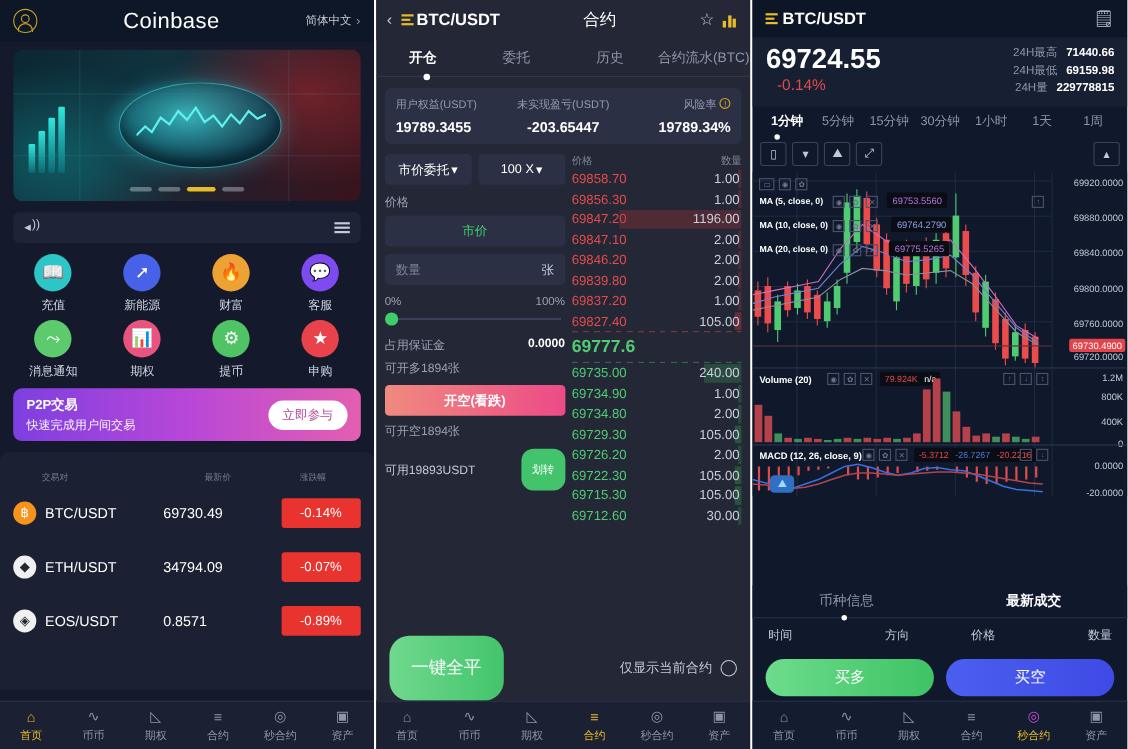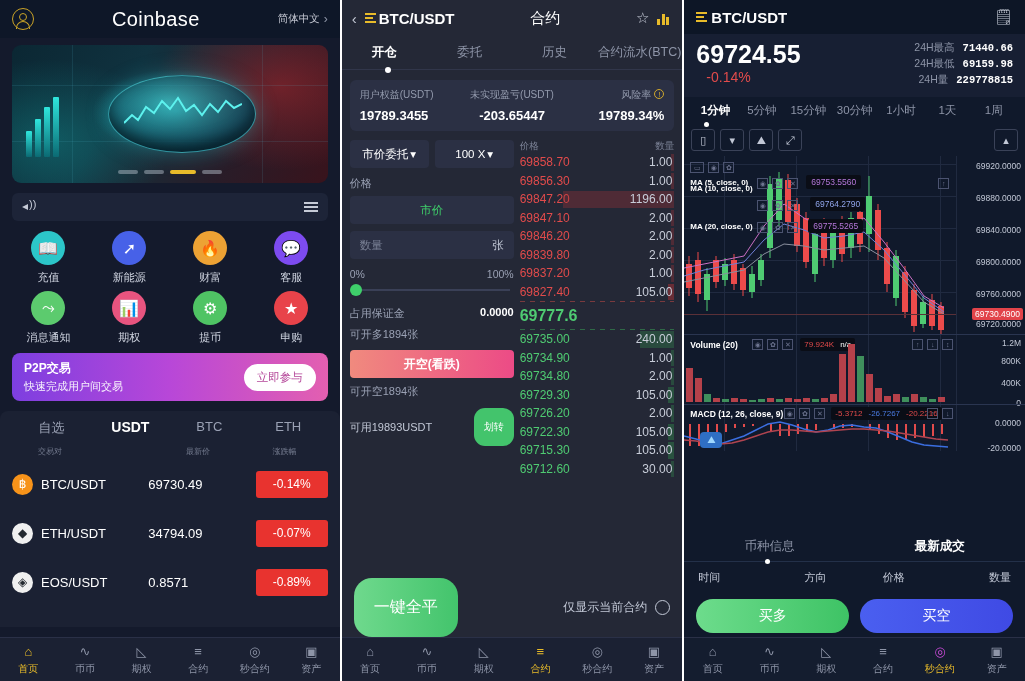--- a/index.html
+++ b/index.html
@@ -162,21 +162,21 @@
   .p3-head { height:34px; background:#0d1626; display:flex; align-items:center; padding:0 12px; }
   .p3-sym { color:#fff; font-size:15px; font-weight:bold; display:flex; align-items:center; gap:4px; }
   .p3-doc { margin-left:auto; color:#c5cad6; font-size:15px; }
 
   .quote { background:#171f33; padding:7px 12px 8px; display:flex; align-items:flex-start;gap:34px; }
   .q-left .big { color:#fff; font-size:25px; font-weight:bold; line-height:1.05; }
   .q-left .chg { color:#e24b4b; font-size:14px; margin-top:2px; padding-left:10px; }
   .q-right { margin-left:auto; text-align:right; }
   .q-row { font-size:10.5px; margin-bottom:2px; white-space:nowrap; }
   .q-row .k { color:#8e95a8; margin-right:8px; }
-  .q-row .v { color:#fff; font-weight:bold;font-family:Liberation Mono, monospace; }
+  .q-row .v { color:#fff; font-weight:bold; }
 
   .tfs { height:27px; display:flex; align-items:center; padding:0 8px; position:relative; }
   .tf { flex:1; text-align:center; font-size:11.5px; color:#8e95a8; }
   .tf.on { color:#fff; font-weight:bold; }
   .tf.on::after { content:""; position:absolute; left:20px; bottom:-3px; width:5px;height:5px;border-radius:50%;background:#fff; }
 
   .ctools { height:32px; display:flex; align-items:center; padding:0 7px; gap:5px; }
   .ct { height:22px; min-width:24px; border:1px solid #3a4258; border-radius:3px; display:flex; align-items:center; justify-content:center; color:#c2c8d6; font-size:11px; padding:0 5px; }
   .ct.r { margin-left:auto; }
 
@@ -296,26 +296,20 @@
 
     <div class="p2p">
       <div class="p2p-t">
         <b>P2P交易</b>
         <s>快速完成用户间交易</s>
       </div>
       <div class="p2p-btn">立即参与</div>
     </div>
 
     <div class="mk">
-      <div class="mk-tabs">
-        <div class="mk-tab">自选</div>
-        <div class="mk-tab on">USDT</div>
-        <div class="mk-tab">BTC</div>
-        <div class="mk-tab">ETH</div>
-      </div>
       <div class="mk-cols">
         <span>交易对</span>
         <span>最新价</span>
         <span>涨跌幅</span>
       </div>
       <div class="mk-row">
         <div class="mk-ic" style="background:#f7931a">฿</div>
         <div class="mk-pair">BTC/USDT</div>
         <div class="mk-price">69730.49</div>
         <div class="mk-chg">-0.14%</div>
@@ -694,21 +688,21 @@
             <rect x="245" y="144" width="6" height="26" fill="#ec4b4b"></rect>
           <line x1="257" y1="146" x2="257" y2="178" stroke="#ec4b4b"></line>
             <rect x="254" y="150" width="6" height="24" fill="#ec4b4b"></rect>
         </g>
         <polyline points="0,112 20,108 40,104 60,100 80,70 100,48 120,62 140,72 160,70 180,62 200,86 220,112 240,140 260,152" fill="none" stroke="#c96fc4" stroke-width="1"></polyline>
         <polyline points="0,120 20,114 40,110 60,106 80,84 100,68 120,74 140,82 160,80 180,76 200,94 220,118 240,142 260,156" fill="none" stroke="#6f7fd6" stroke-width="1"></polyline>
         <polyline points="0,126 20,122 40,118 60,114 80,98 100,88 120,90 140,94 160,92 180,90 200,102 220,124 240,146 260,158" fill="none" stroke="#8a8f9e" stroke-width="1"></polyline>
       </svg>
 
       <div class="maline" style="left:6px;top:22px;">MA (5, close, 0)</div>
-      <div class="maline" style="left:6px;top:28px;">MA (10, close, 0)</div>
+      <div class="maline" style="left:6px;top:44px;">MA (10, close, 0)</div>
       <div class="maline" style="left:6px;top:66px;">MA (20, close, 0)</div>
       <div class="icobox" style="left:6px;top:6px;width:14px">▭</div>
       <div class="icobox" style="left:24px;top:6px;">◉</div>
       <div class="icobox" style="left:39px;top:6px;">✿</div>
       <div class="icobox" style="left:73px;top:22px;">◉</div>
       <div class="icobox" style="left:88px;top:22px;">✿</div>
       <div class="icobox" style="left:103px;top:22px;">✕</div>
       <div class="icobox" style="left:73px;top:44px;">◉</div>
       <div class="icobox" style="left:88px;top:44px;">✿</div>
       <div class="icobox" style="left:103px;top:44px;">✕</div>

